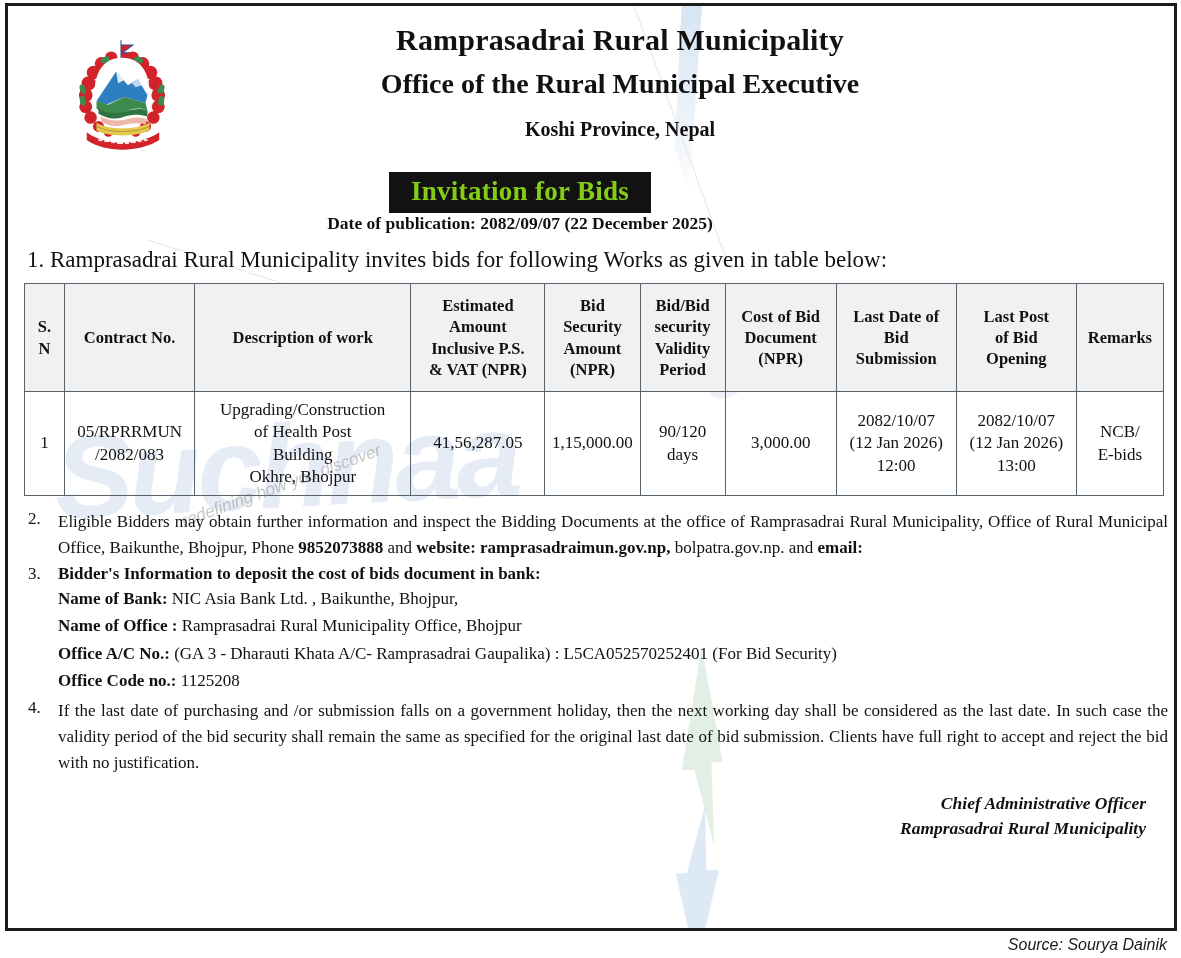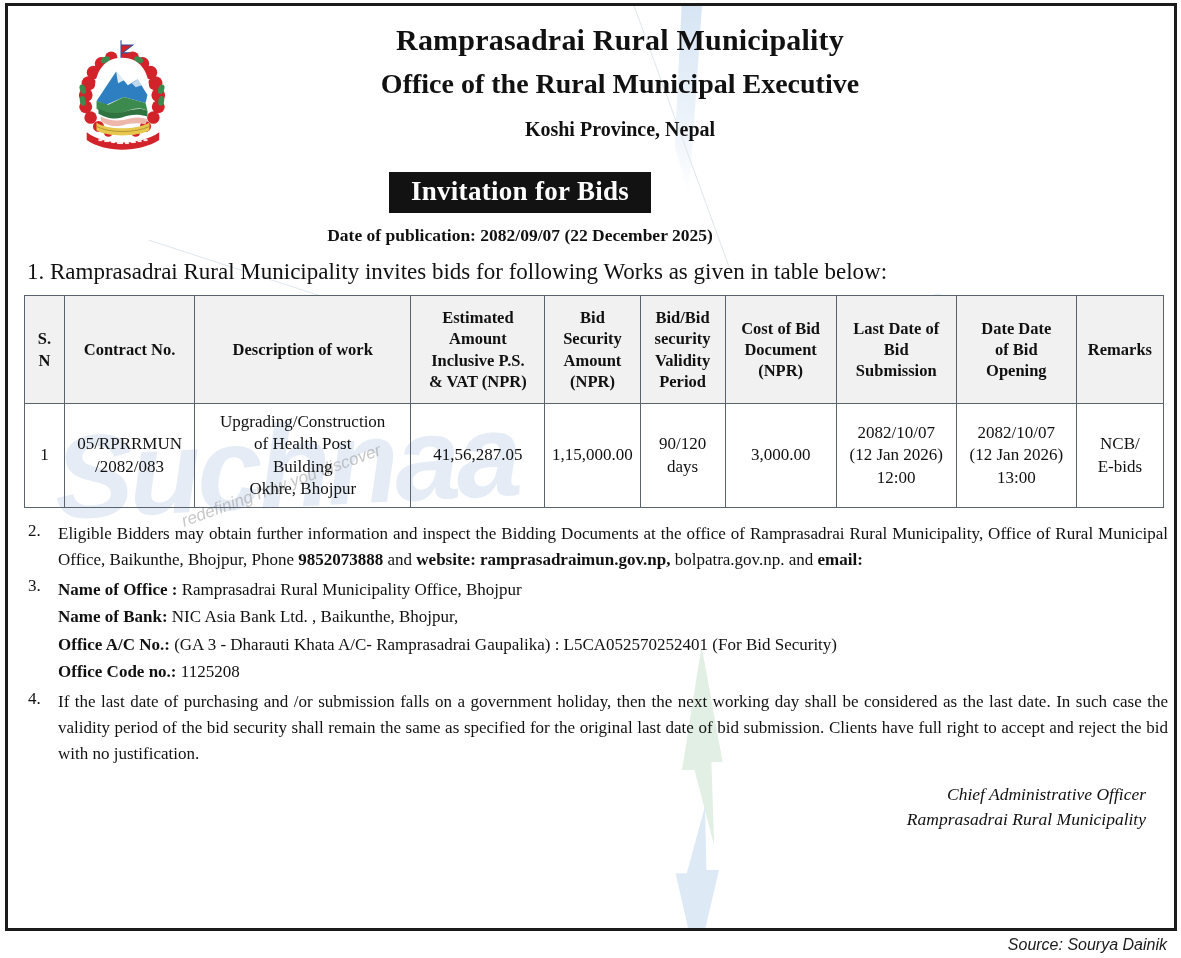--- a/index.html
+++ b/index.html
@@ -115,29 +115,29 @@
   .emblem { position: relative; width: 98px; height: 122px; }
 
   
   #banner-row {
     position: relative; z-index: 2;
     text-align: center; margin-top: 14px;
     padding-right: 150px;
   }
   #banner {
     display: inline-block;
-    background: #121212; color: #ffffff;
+    background: #121212; color: #84cc16;
     font-size: 27px; font-weight: 700;
     padding: 4px 22px 6px 22px;
     letter-spacing: .3px;
   }
   #pubdate {
     position: relative; z-index: 2;
     text-align: center; font-size: 17.5px; font-weight: 700;
-    margin-top: 12px; padding-right: 150px;
+    margin-top: 0; padding-right: 150px;
   }
 
   
   .p1 {
     position: relative; z-index: 2;
     font-size: 23px; margin-top: 13px; padding-left: 5px;
   }
 
   
   table#bids {
@@ -194,21 +194,21 @@
 
   .bank-lines { margin-top: 1px; }
   .bank-lines .bl { line-height: 1.62; }
   .lead { font-weight: 700; }
 
   
   #sig {
     position: relative; z-index: 2;
     text-align: right; margin-top: 14px;
     padding-right: 22px;
-    font-style: italic; font-weight: 400; font-size: 17.5px;
+    font-style: italic; font-weight: 700; font-size: 17.5px;
     line-height: 1.42;
   }
 
   
   #source {
     position: absolute;
     right: 14px; top: 936px;
     font-family: "Liberation Sans", sans-serif;
     font-style: italic; font-size: 16px;
     color: #1a1a1a;
@@ -369,21 +369,21 @@
               <div>Cost of Bid</div>
               <div>Document</div>
               <div>(NPR)</div>
             </th>
             <th>
               <div>Last Date of</div>
               <div>Bid</div>
               <div>Submission</div>
             </th>
             <th>
-              <div>Date Date</div>
+              <div>Last Post</div>
               <div>of  Bid</div>
               <div>Opening</div>
             </th>
             <th>
               <div>Remarks</div>
             </th>
           </tr>
         </thead>
         <tbody>
           <tr>
@@ -427,28 +427,29 @@
 
         <li>
           <span class="num">2.</span>
           <div class="just"><span>Eligible Bidders may obtain further information and inspect the Bidding Documents at the office of Ramprasadrai Rural Municipality, Office of Rural Municipal Office, Baikunthe, Bhojpur, Phone </span><b class="bold">9852073888</b><span> and </span><b class="bold">website: ramprasadraimun.gov.np,</b><span> bolpatra.gov.np. and </span><b class="bold">email:</b>
           </div>
         </li>
 
         <li>
           <span class="num">3.</span>
           <div>
+            <div class="lead">Bidder's Information to deposit the cost of bids document in bank:</div>
             <div class="bank-lines">
+              <div class="bl">
+                <b class="lead">Name of Bank:</b>
+                <span>NIC Asia Bank  Ltd. , Baikunthe, Bhojpur,</span>
+              </div>
               <div class="bl">
                 <b class="lead">Name of Office :</b>
                 <span>Ramprasadrai Rural Municipality Office, Bhojpur</span>
-              </div>
-              <div class="bl">
-                <b class="lead">Name of Bank:</b>
-                <span>NIC Asia Bank  Ltd. , Baikunthe, Bhojpur,</span>
               </div>
               <div class="bl">
                 <b class="lead">Office A/C No.:</b>
                 <span>(GA 3 - Dharauti Khata A/C- Ramprasadrai Gaupalika) : L5CA052570252401 (For Bid Security)</span>
               </div>
               <div class="bl">
                 <b class="lead">Office Code no.:</b>
                 <span>1125208</span>
               </div>
             </div>

